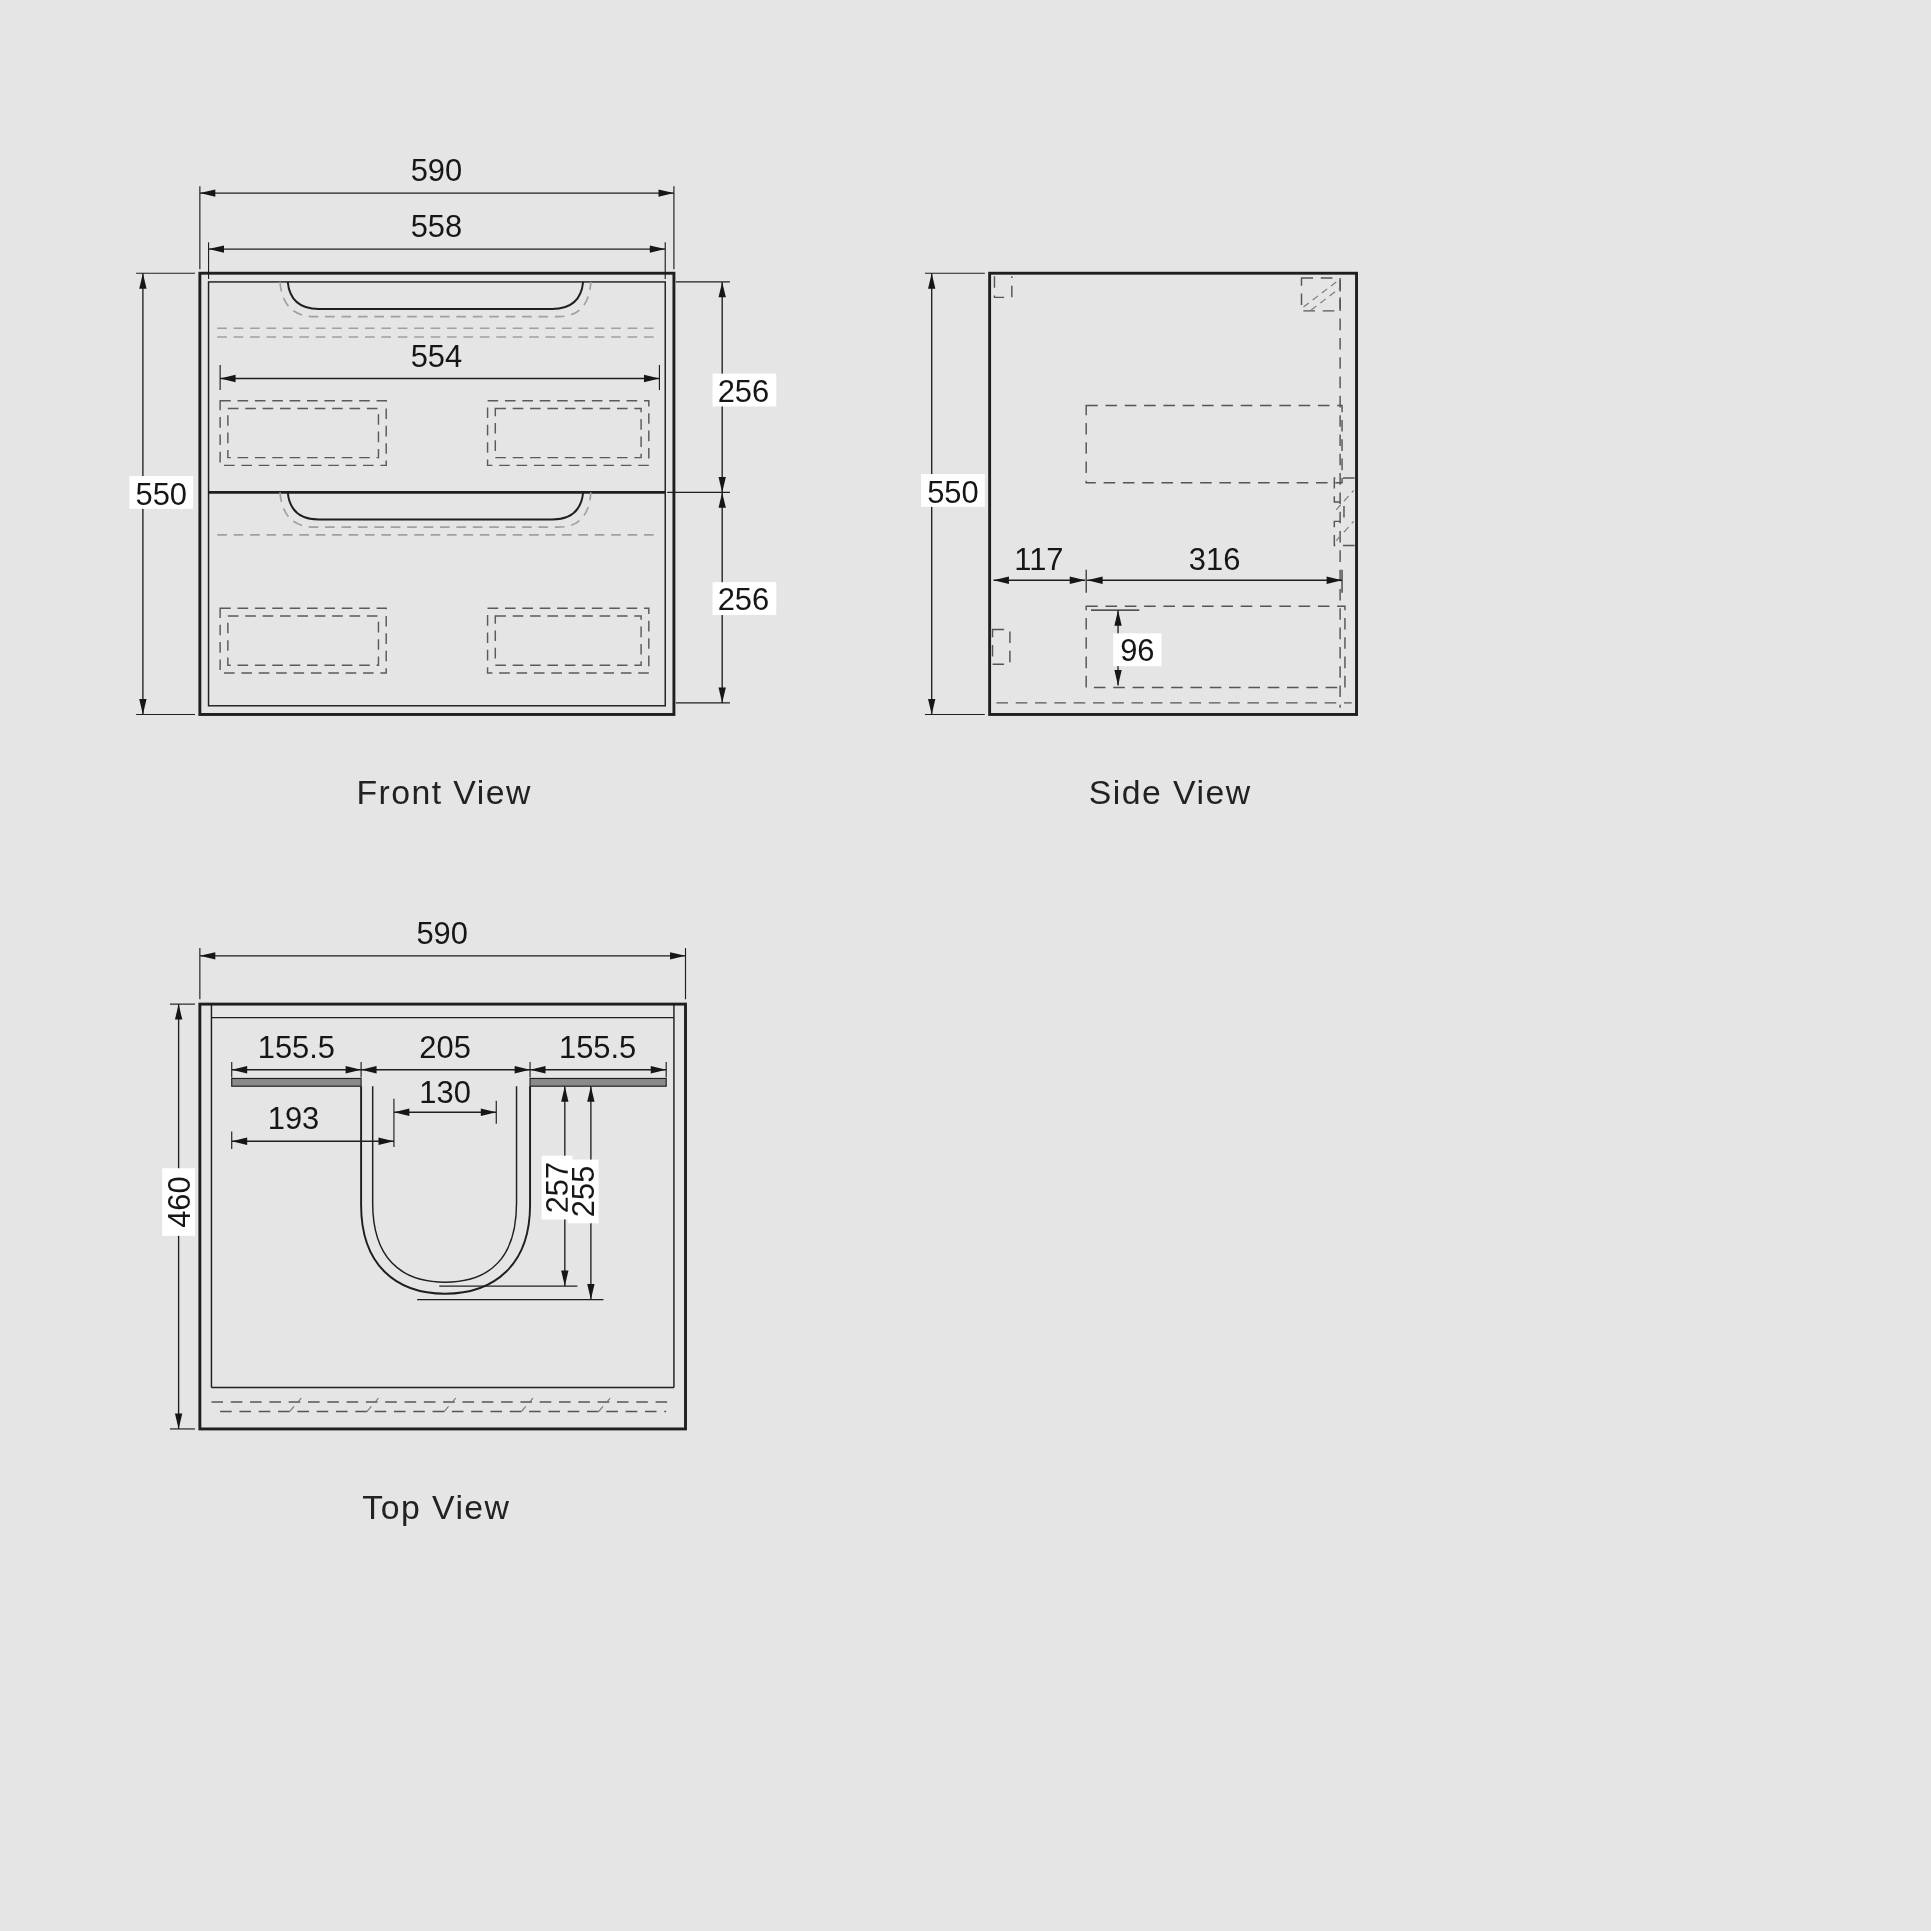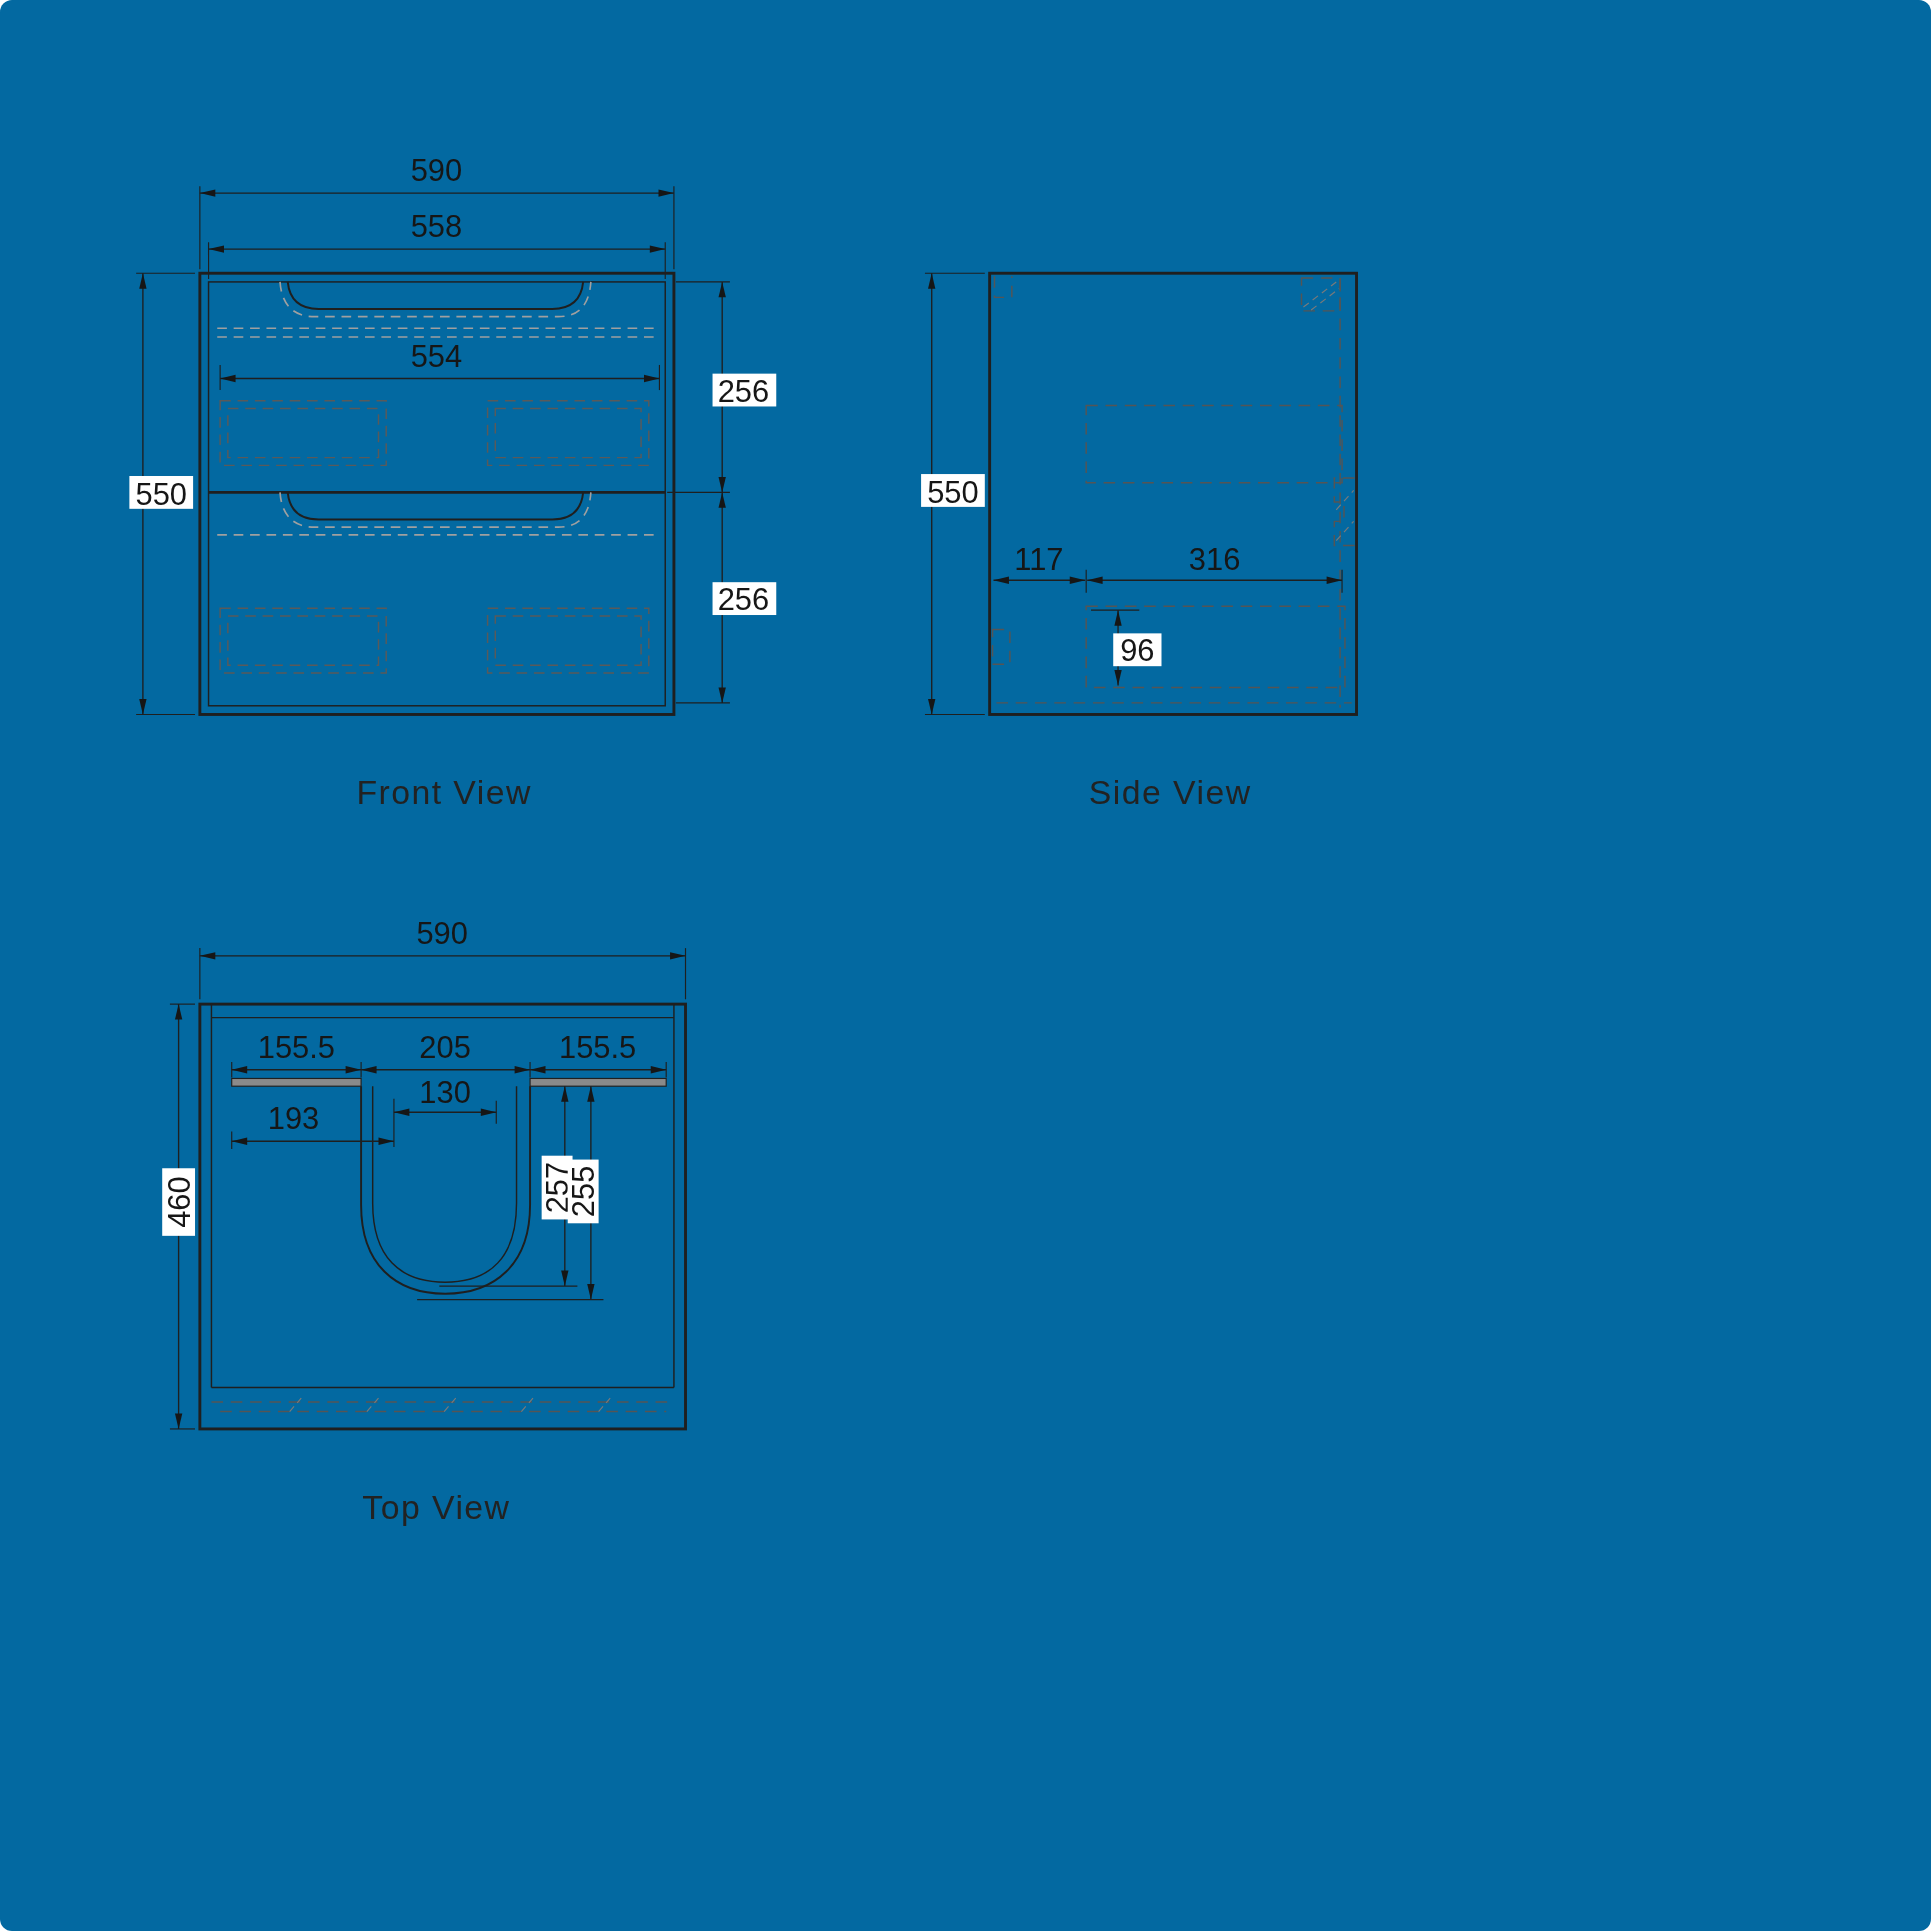--- a/index.html
+++ b/index.html
@@ -1,16 +1,16 @@
 <!DOCTYPE html>
 <html><head>
 <meta charset="utf-8">
 <style>
   html,body{margin:0;padding:0;background:#ffffff;}
-  #stage{position:relative;width:1931px;height:1931px;background:#0369a1;overflow:hidden;border-radius:12px;}
+  #stage{position:relative;width:1931px;height:1931px;background:#e5e5e5;overflow:hidden;}
   svg{position:absolute;left:0;top:0;}
   svg text{font-family:"Liberation Sans", sans-serif;}
   .dimtxt{font-size:32px;fill:#161616;}
   .lbl{font-size:35px;fill:#222222;letter-spacing:1.5px;}
   .s3{fill:none;stroke:#1f1f1f;stroke-width:3;}
   .s2{fill:none;stroke:#1f1f1f;stroke-width:2;}
   .s15{fill:none;stroke:#1f1f1f;stroke-width:1.5;}
   .dim{fill:none;stroke:#1f1f1f;stroke-width:1.4;}
   .ext{fill:none;stroke:#1f1f1f;stroke-width:1.2;}
   .dashDark{fill:none;stroke:#5a5a5a;stroke-width:1.5;stroke-dasharray:11 7;}

